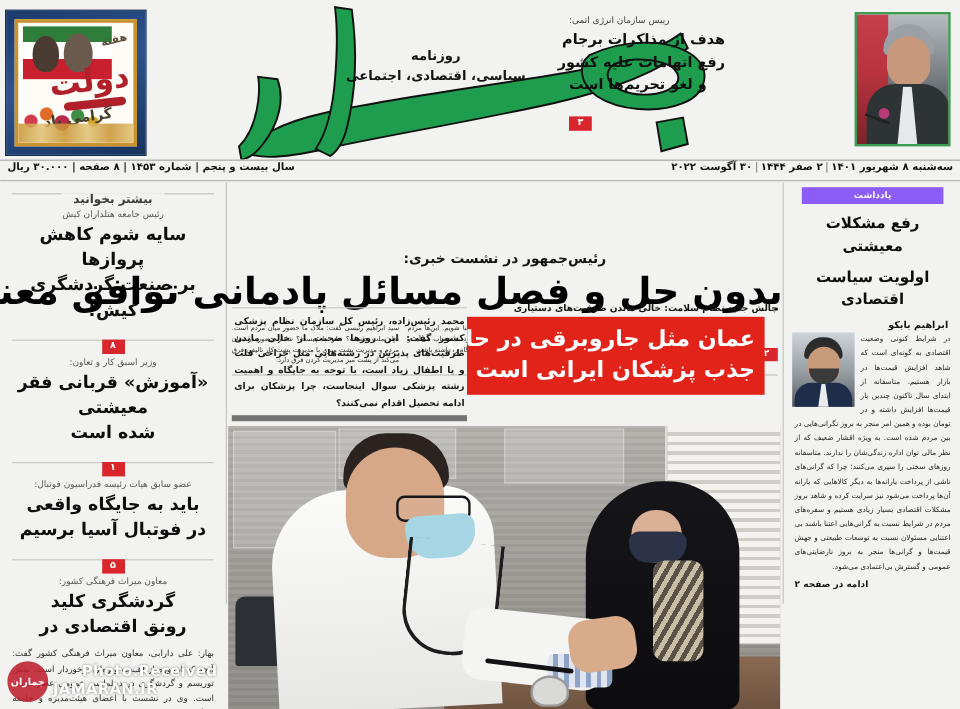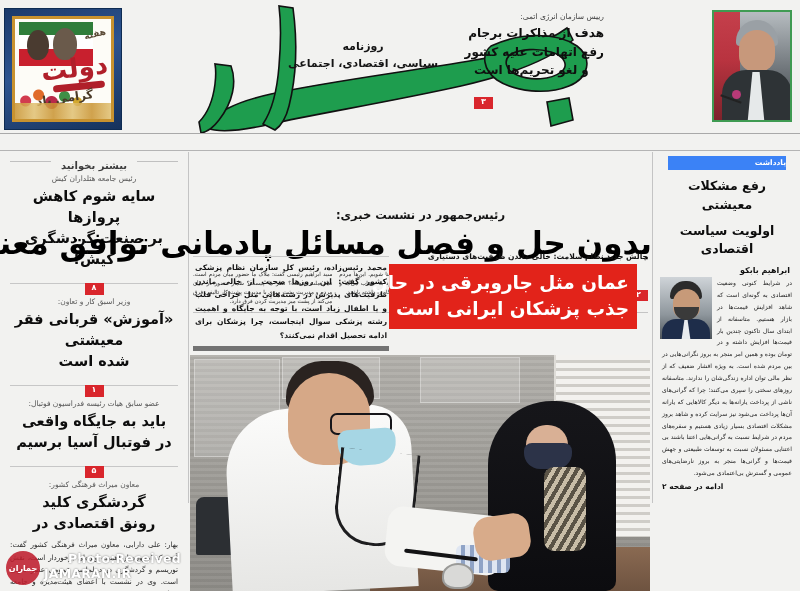--- a/index.html
+++ b/index.html
@@ -141,21 +141,21 @@
     position: absolute;
     right: 196px; top: 12px;
     width: 130px;
     text-align: left;
     direction: rtl;
   }
   .top-teaser .kicker {
     font-size: 7.5px;
     color: #3c3c3c;
     margin-bottom: 3px;
-    text-align: right;
+    text-align: left;
   }
   .top-teaser .tt-line {
     font-size: 12px;
     font-weight: bold;
     color: #0f0f0f;
     line-height: 1.55;
     text-align: left;
     white-space: nowrap;
   }
   .pagebadge {
@@ -604,25 +604,25 @@
   .rightcol {
     position: absolute;
     right: 0; top: 0;
     width: 146px; height: 439px;
     padding: 0 6px;
     box-sizing: border-box;
   }
   .note-tag {
     margin: 4px auto 0;
     width: 118px;
-    background: #3b82f6;
+    background: #8b5cf6;
     color: #fff;
     font-size: 7.5px;
     font-weight: bold;
-    text-align: right;
+    text-align: center;
     padding: 2px 0 3px;
   }
   .note-title {
     text-align: center;
     font-size: 12.5px;
     font-weight: bold;
     color: #0d0d0d;
     line-height: 1.5;
     padding: 7px 2px 0;
   }
@@ -727,20 +727,26 @@
       <div class="head"></div>
       <div class="body"></div>
       <div class="shirt"></div>
       <div class="mic-stem"></div>
       <div class="mic"></div>
     </div>
   </div>
 
   <div class="rule-under-masthead"></div>
 
+  <div class="datebar">
+    <div class="left-info">سال بیست و پنجم | شماره ۱۴۵۳ | ۸ صفحه | ۳۰.۰۰۰ ریال</div>
+    <div class="right-date">
+      <span>سه‌شنبه ۸ شهریور ۱۴۰۱</span><span class="sep">|</span><span>۲ صفر ۱۴۴۴</span><span class="sep">|</span><span>۳۰ آگوست ۲۰۲۲</span>
+    </div>
+  </div>
   <div class="datebar-line"></div>
 
   <div class="content">
 
     <div class="sidebar">
       <div class="sidebar-head">
         <div class="sh-rule"></div>
         <span class="sh-label">بیشتر بخوانید</span>
       </div>
 

